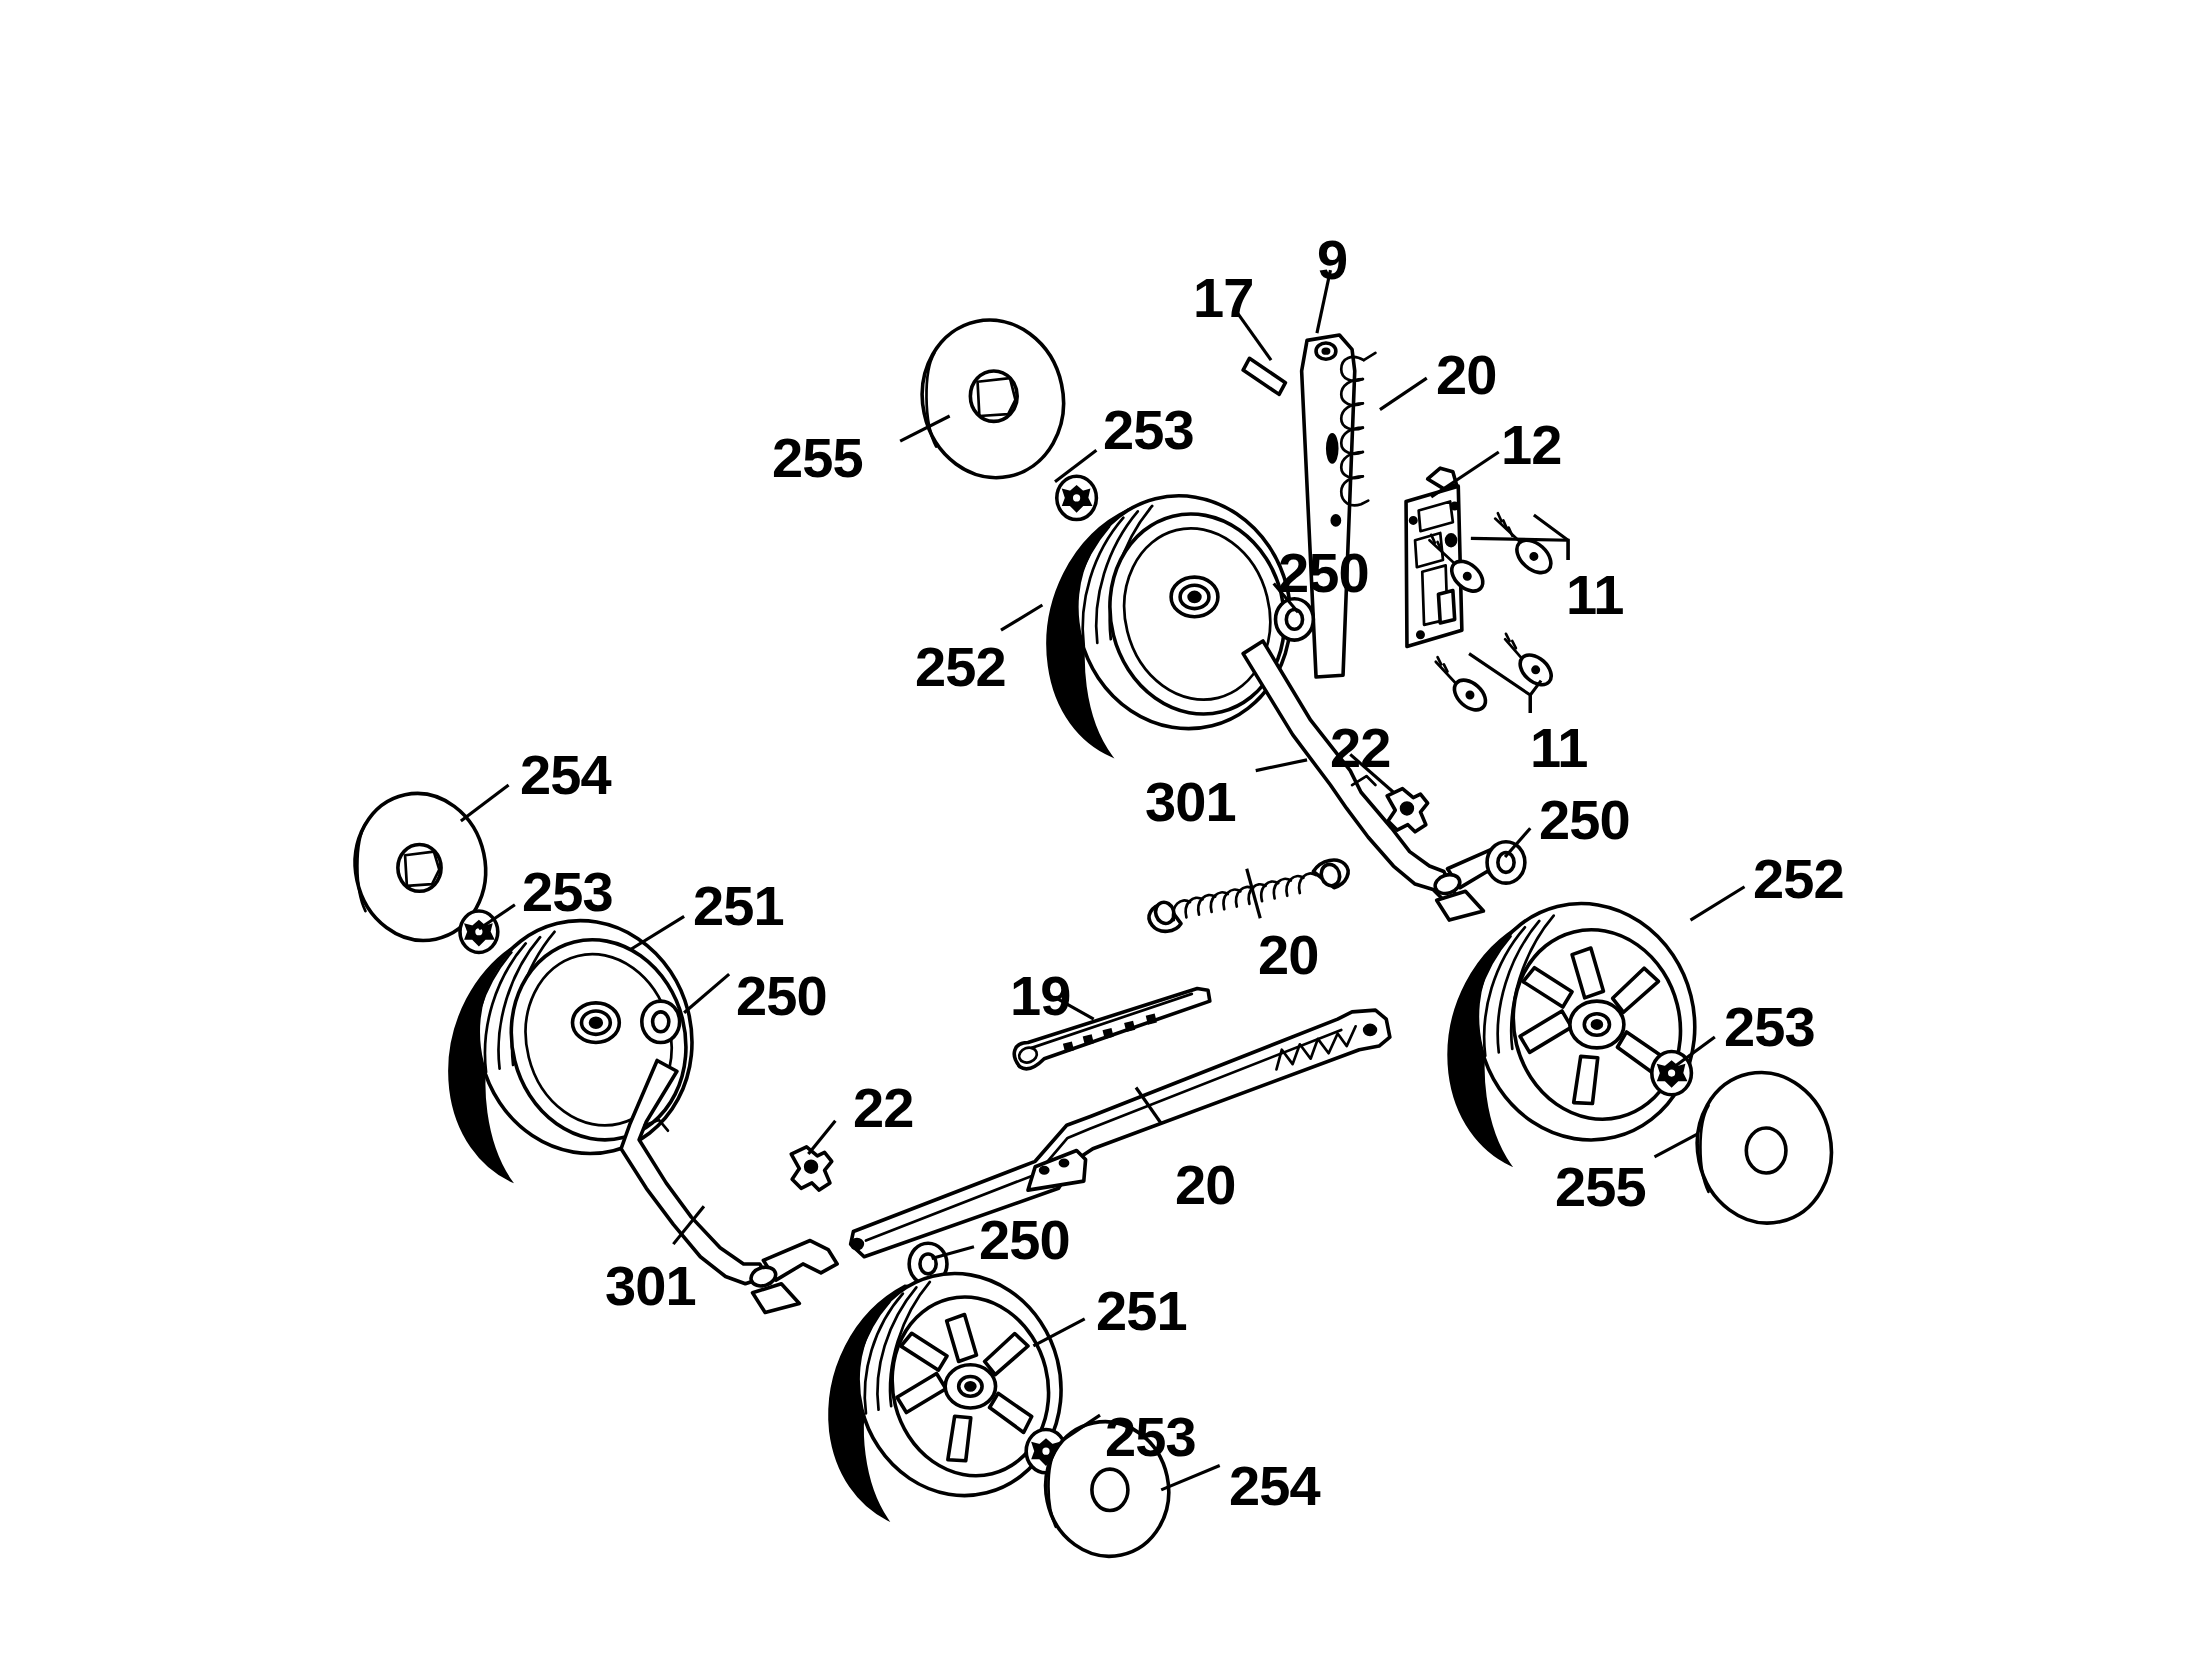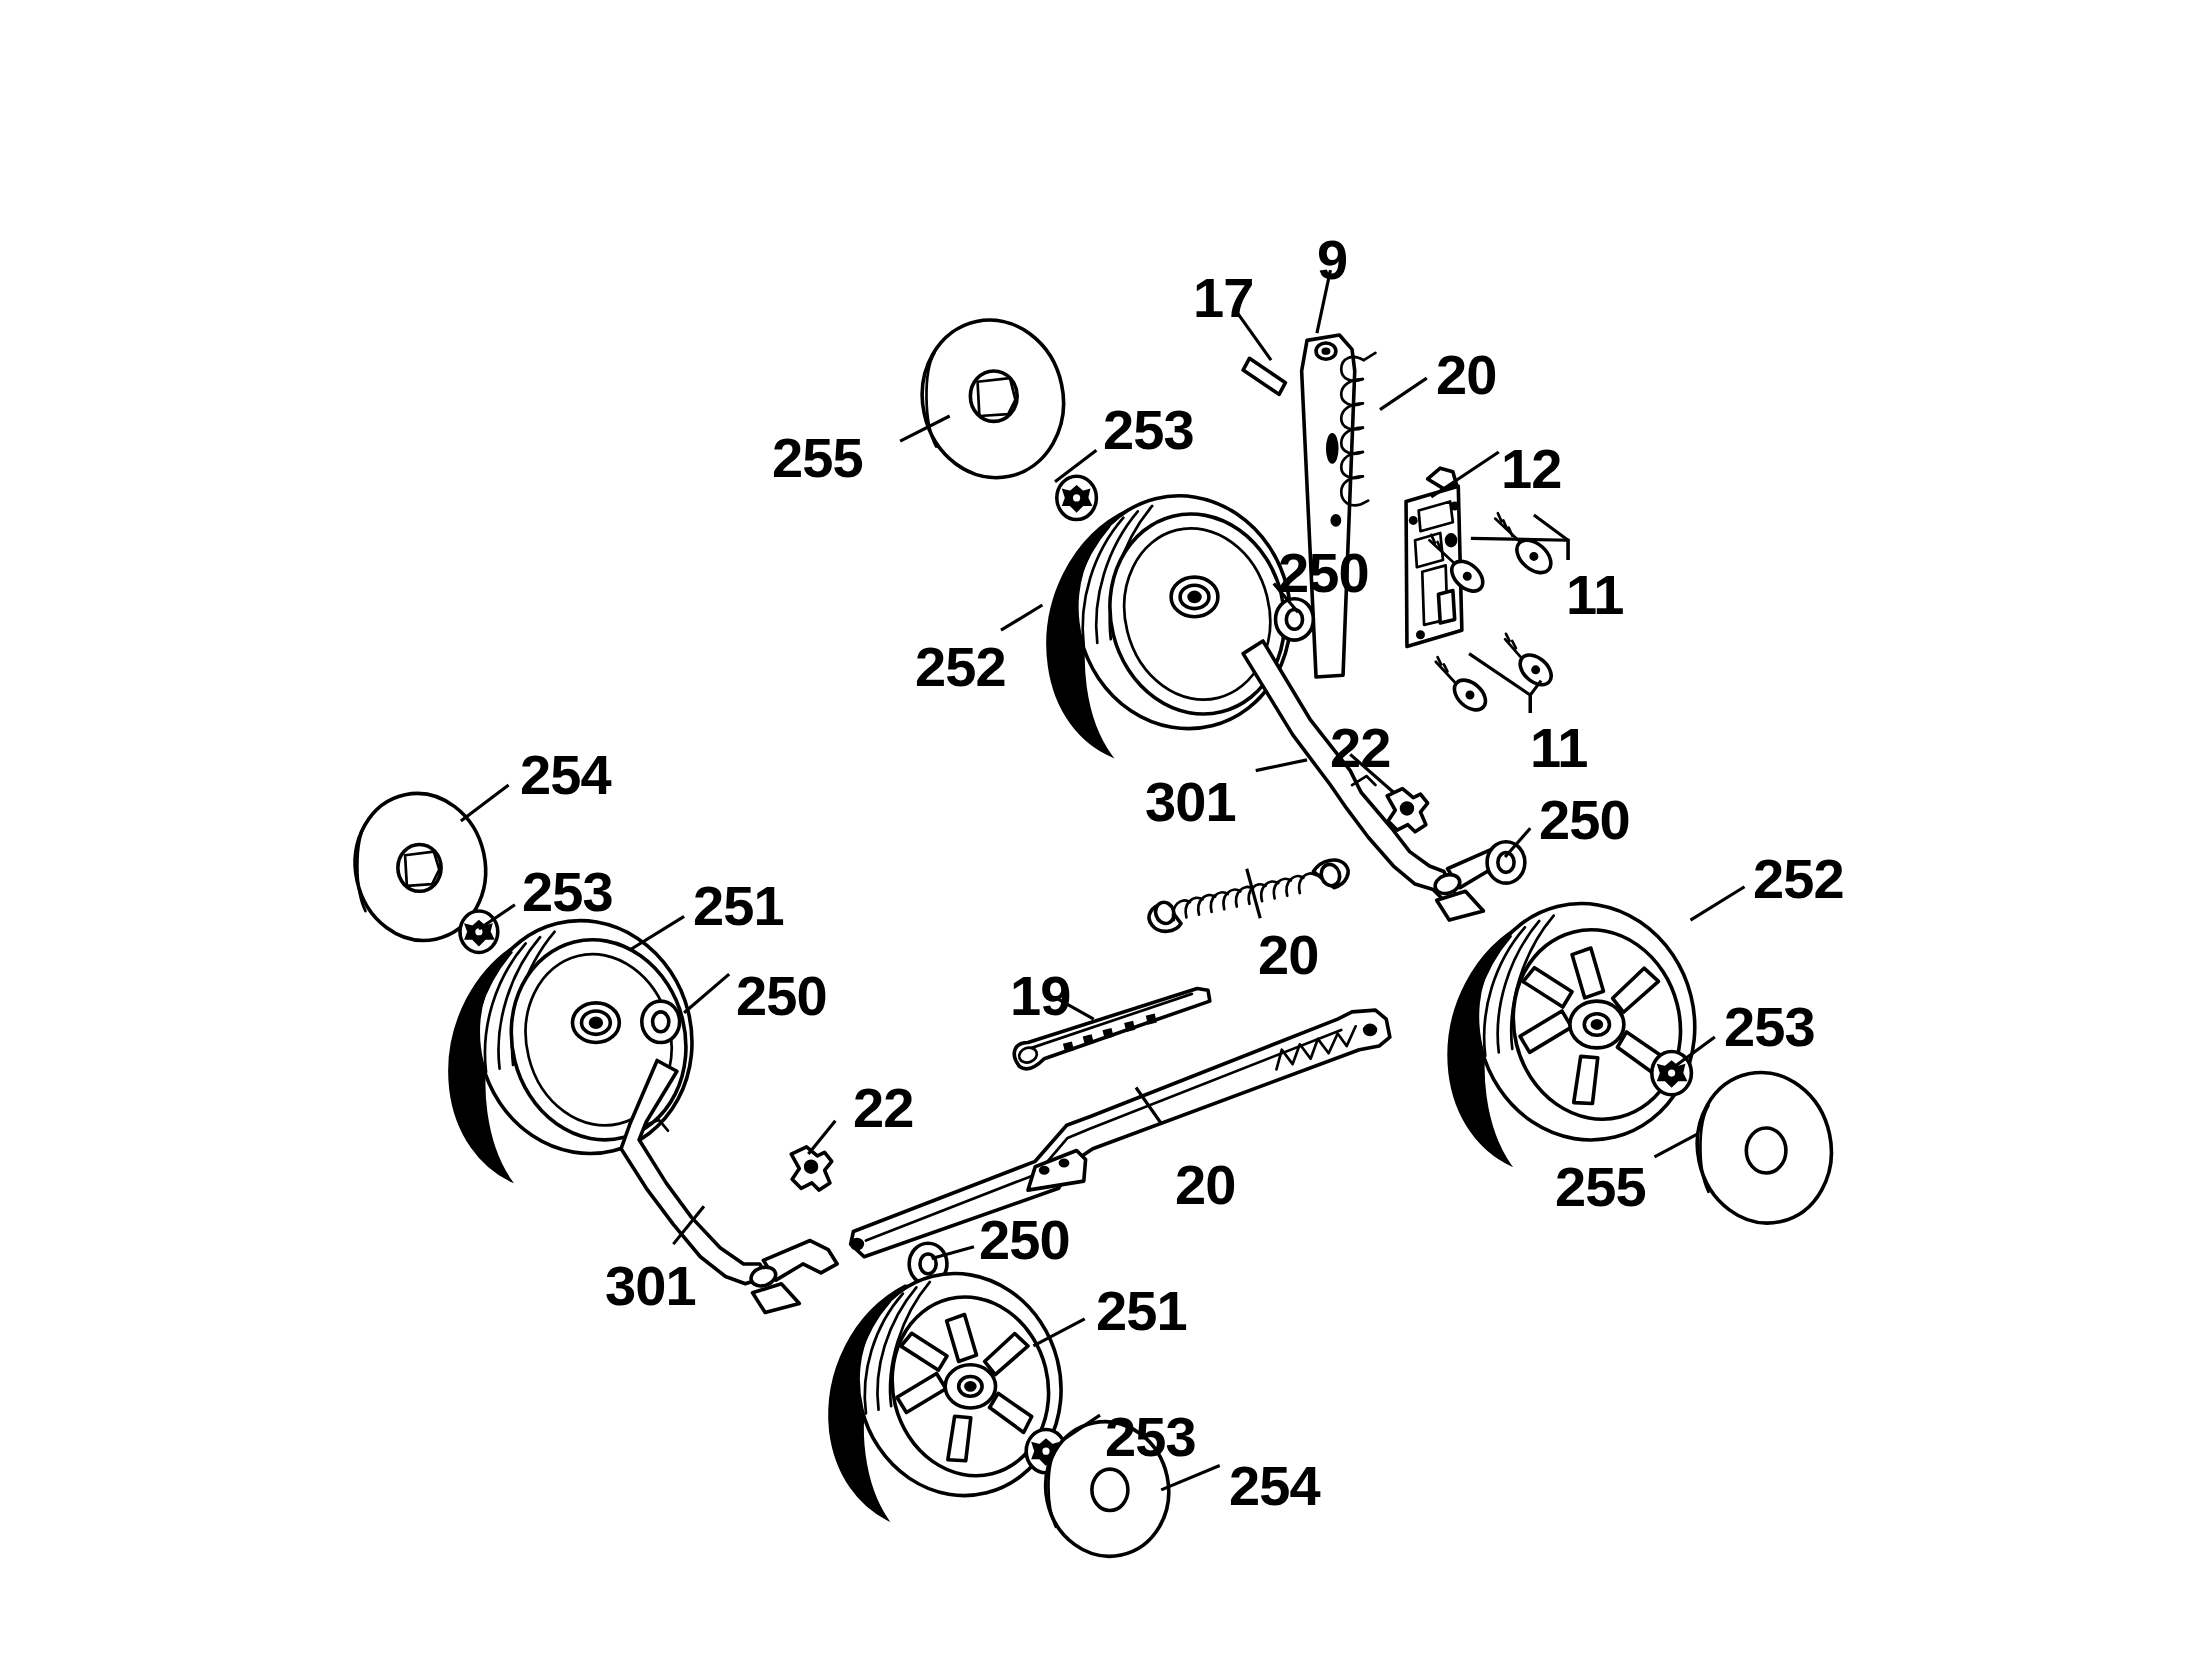--- a/index.html
+++ b/index.html
@@ -391,21 +391,21 @@
       <path class="leader" d="M1222 1572 L1180 1600"></path>
       <path class="leader" d="M1355 1628 L1290 1655"></path>
     </g>
   </svg>
 
   <div class="callout-label" style="left:1317px; top:232px;">9</div>
   <div class="callout-label" style="left:1193px; top:270px;">17</div>
   <div class="callout-label" style="left:1436px; top:347px;">20</div>
   <div class="callout-label" style="left:1103px; top:402px;">253</div>
   <div class="callout-label" style="left:772px;  top:430px;">255</div>
-  <div class="callout-label" style="left:1501px; top:417px;margin-top:24px;">12</div>
+  <div class="callout-label" style="left:1501px; top:417px;">12</div>
   <div class="callout-label" style="left:1278px; top:545px;">250</div>
   <div class="callout-label" style="left:1566px; top:567px;">11</div>
   <div class="callout-label" style="left:915px; top:639px;">252</div>
   <div class="callout-label" style="left:1530px; top:720px;">11</div>
   <div class="callout-label" style="left:1330px; top:720px;">22</div>
   <div class="callout-label" style="left:1145px; top:774px;">301</div>
   <div class="callout-label" style="left:1539px; top:792px;">250</div>
   <div class="callout-label" style="left:520px;  top:747px;">254</div>
   <div class="callout-label" style="left:522px;  top:864px;">253</div>
   <div class="callout-label" style="left:693px;  top:878px;">251</div>

